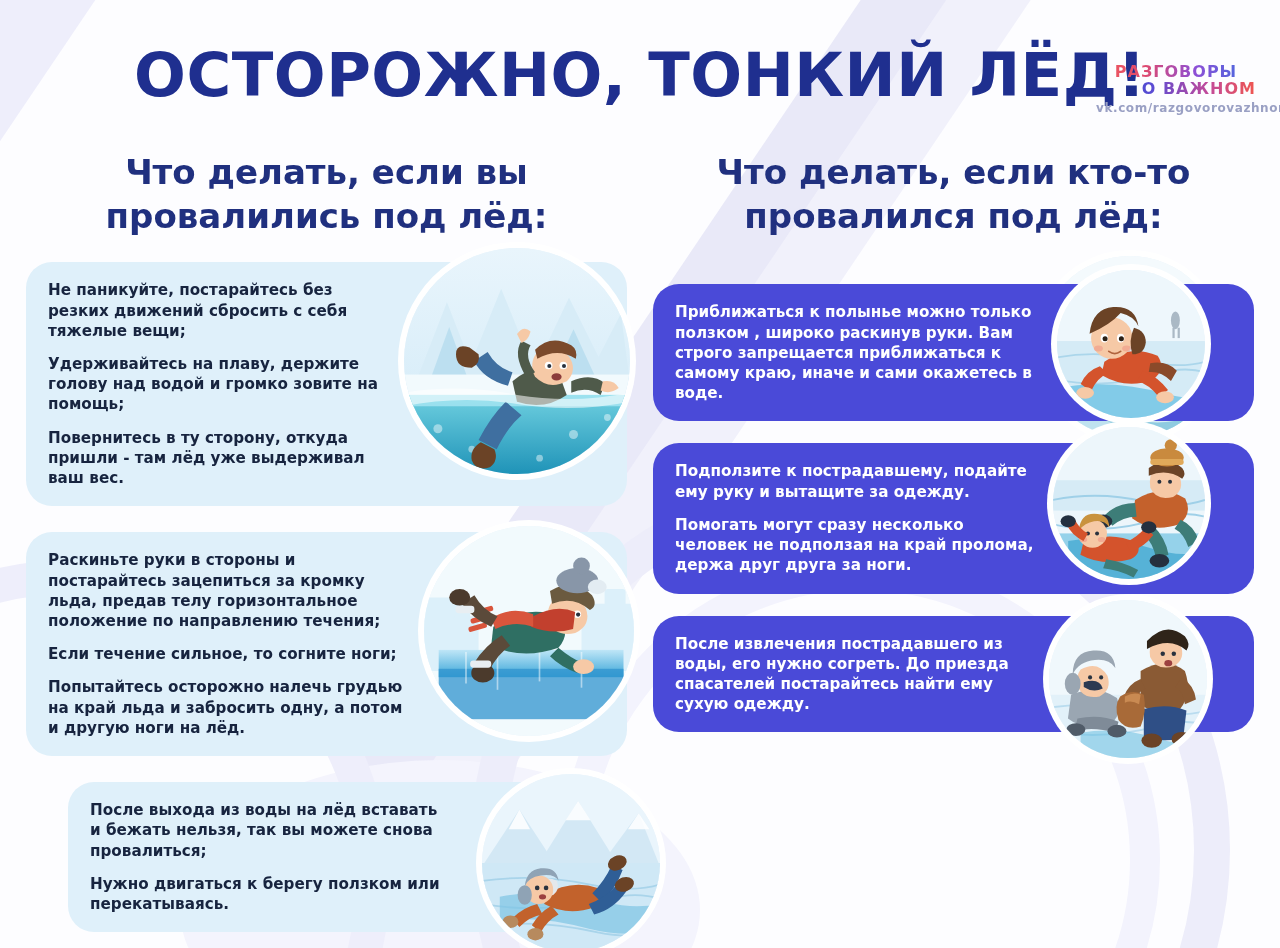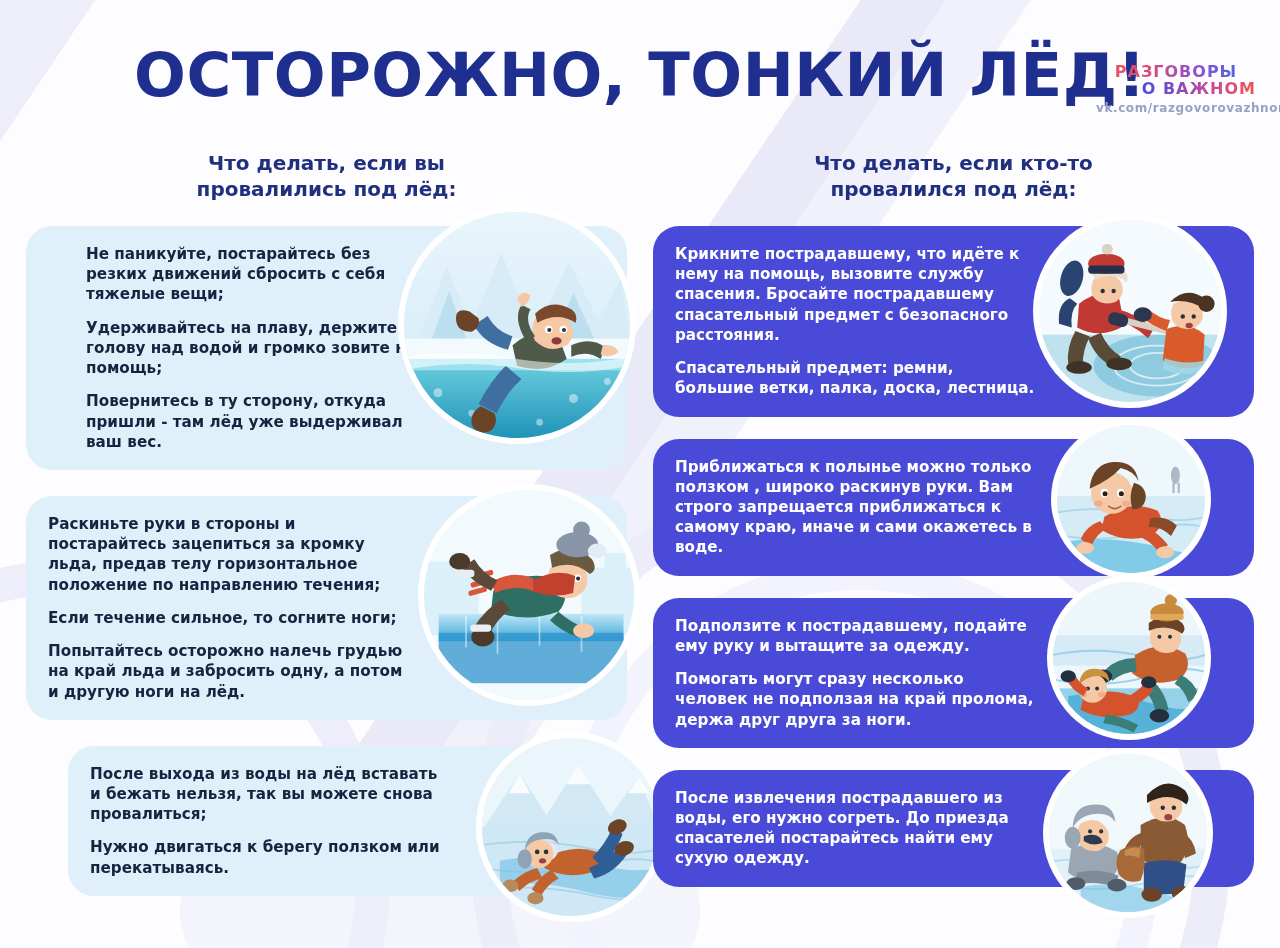--- a/index.html
+++ b/index.html
@@ -98,21 +98,21 @@
 
   
   .columns { display: flex; padding: 0 26px; gap: 26px; }
   .col { width: 614px; }
 
   .col-heading {
     text-align: center;
     color: #20307f;
     font-family: "DejaVu Sans", "Liberation Sans", sans-serif;
     font-weight: 700;
-    font-size: 20px;
+    font-size: 34px;
     line-height: 1.3;
     margin-bottom: 24px;
     white-space: pre-line;
   }
 
   
   .card {
     position: relative;
     border-radius: 26px;
     margin-bottom: 22px;
@@ -155,21 +155,21 @@
   .ill-l1 { width: 226px; height: 226px; left: 378px; top: -14px; }
   .ill-l2 { width: 210px; height: 210px; left: 398px; top: -6px; }
   .ill-l3 { width: 178px; height: 178px; left: 414px; top: -8px; }
 
   
   .ill-r1 { width: 182px; height: 182px; left: 386px; top: -6px; }
   .ill-r2 { width: 148px; height: 148px; left: 404px; top: -14px; }
   .ill-r3 { width: 152px; height: 152px; left: 400px; top: -16px; }
   .ill-r4 { width: 158px; height: 158px; left: 396px; top: -16px; }
 
-  .lcard1 .card-text { width: 372px; min-height: 200px; margin-left: 38px; }
+  .lcard1 .card-text { width: 372px; min-height: 200px; }
   .lcard2 .card-text { width: 406px; min-height: 192px; }
   .lcard3 .card-text { width: 400px; min-height: 120px; }
 
   .rcard1 .card-text { width: 400px; min-height: 178px; }
   .rcard2 .card-text { width: 400px; min-height: 122px; }
   .rcard3 .card-text { width: 400px; min-height: 130px; }
   .rcard4 .card-text { width: 400px; min-height: 108px; }
 
   .lcard1 { margin-top: 4px; }
   .lcard2 { margin-top: 26px; }
@@ -375,24 +375,20 @@
           </svg>
         </div>
       </div>
     </div>
 
     <div class="col">
       <div class="col-heading">Что делать, если кто-то
 провалился под лёд:</div>
 
       <div class="card blue rcard1">
-        <div class="card-text">
-          <p>Крикните пострадавшему, что идёте к нему на помощь, вызовите службу спасения. Бросайте пострадавшему спасательный предмет с безопасного расстояния.</p>
-          <p>Спасательный предмет: ремни, большие ветки, палка, доска, лестница.</p>
-        </div>
         <div class="ill ill-r1">
           <svg viewBox="0 0 200 200" xmlns="http://www.w3.org/2000/svg">
             <rect width="200" height="200" fill="#f4fafd"></rect>
             <rect x="0" y="126" width="200" height="74" fill="#bfe2ef"></rect>
             <ellipse cx="130" cy="160" rx="70" ry="34" fill="#8fcbe0"></ellipse>
             <g stroke="#ffffff" stroke-width="2" fill="none" opacity=".65">
               <ellipse cx="130" cy="160" rx="48" ry="22"></ellipse>
               <ellipse cx="130" cy="160" rx="30" ry="14"></ellipse>
             </g>
 

